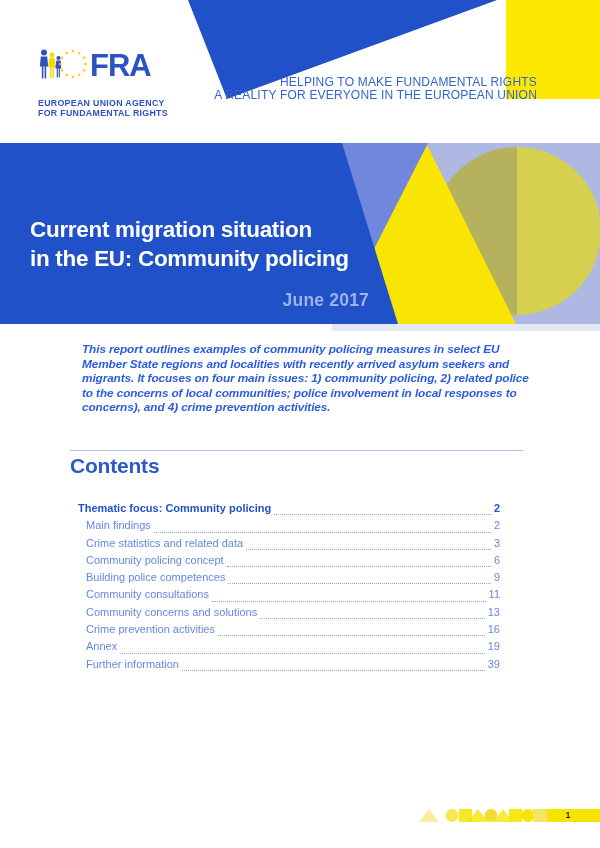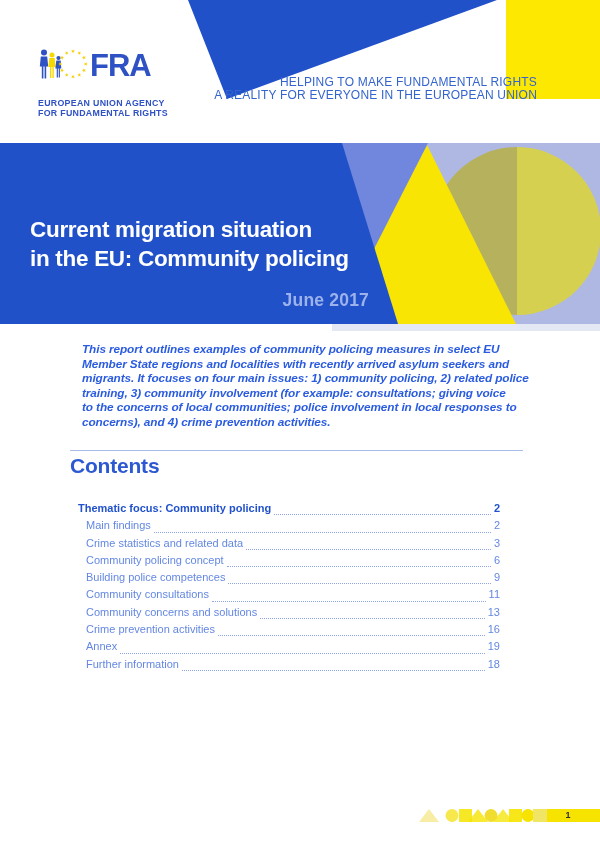--- a/index.html
+++ b/index.html
@@ -123,21 +123,20 @@
       <div>in the EU: Community policing</div>
     </div>
     <div class="band-date">June 2017</div>
   </div>
   <div class="substripe"></div>
 
   <div class="intro">
     <div>This report outlines examples of community policing measures in select EU</div>
     <div>Member State regions and localities with recently arrived asylum seekers and</div>
     <div>migrants. It focuses on four main issues: 1) community policing, 2) related police</div>
-    <div>training, 3) community involvement (for example: consultations; giving voice</div>
     <div>to the concerns of local communities; police involvement in local responses to</div>
     <div>concerns), and 4) crime prevention activities.</div>
   </div>
 
   <div class="rule"></div>
 
   <div class="contents-heading">Contents</div>
 
   <div class="toc">
     <div class="toc-row lead">
@@ -181,21 +180,21 @@
       <span class="toc-page">16</span>
     </div>
     <div class="toc-row sub">
       <span>Annex</span>
       <span class="toc-dots"></span>
       <span class="toc-page">19</span>
     </div>
     <div class="toc-row sub">
       <span>Further information</span>
       <span class="toc-dots"></span>
-      <span class="toc-page">18</span>
+      <span class="toc-page">39</span>
     </div>
   </div>
 
   <svg class="footer-shapes" width="600" height="20">
     <polygon points="429,3 439,16 419,16" fill="#f7eda5"></polygon>
     <circle cx="452" cy="9.5" r="6.5" fill="#f7e94d"></circle>
     <rect x="459" y="3" width="13" height="13" fill="#f6e400" opacity="0.85"></rect>
     <polygon points="478,3 488,16 468,16" fill="#f6e400" opacity="0.8"></polygon>
     <circle cx="491" cy="9.5" r="6.5" fill="#f0dd30"></circle>
     <polygon points="503,3 513,16 493,16" fill="#f6e400" opacity="0.75"></polygon>

